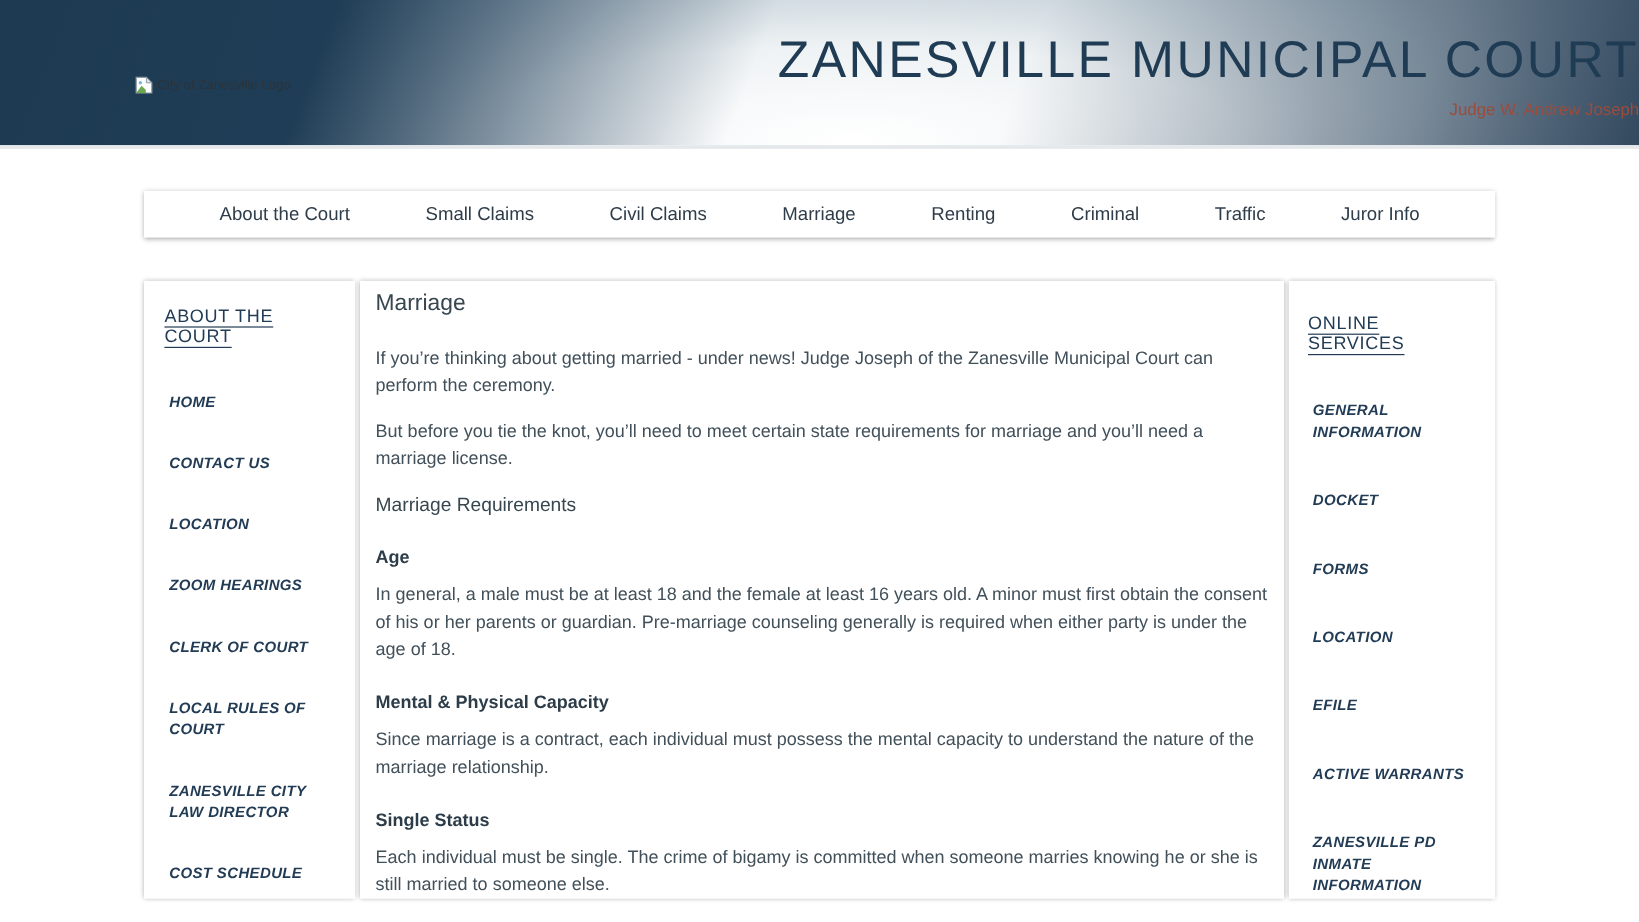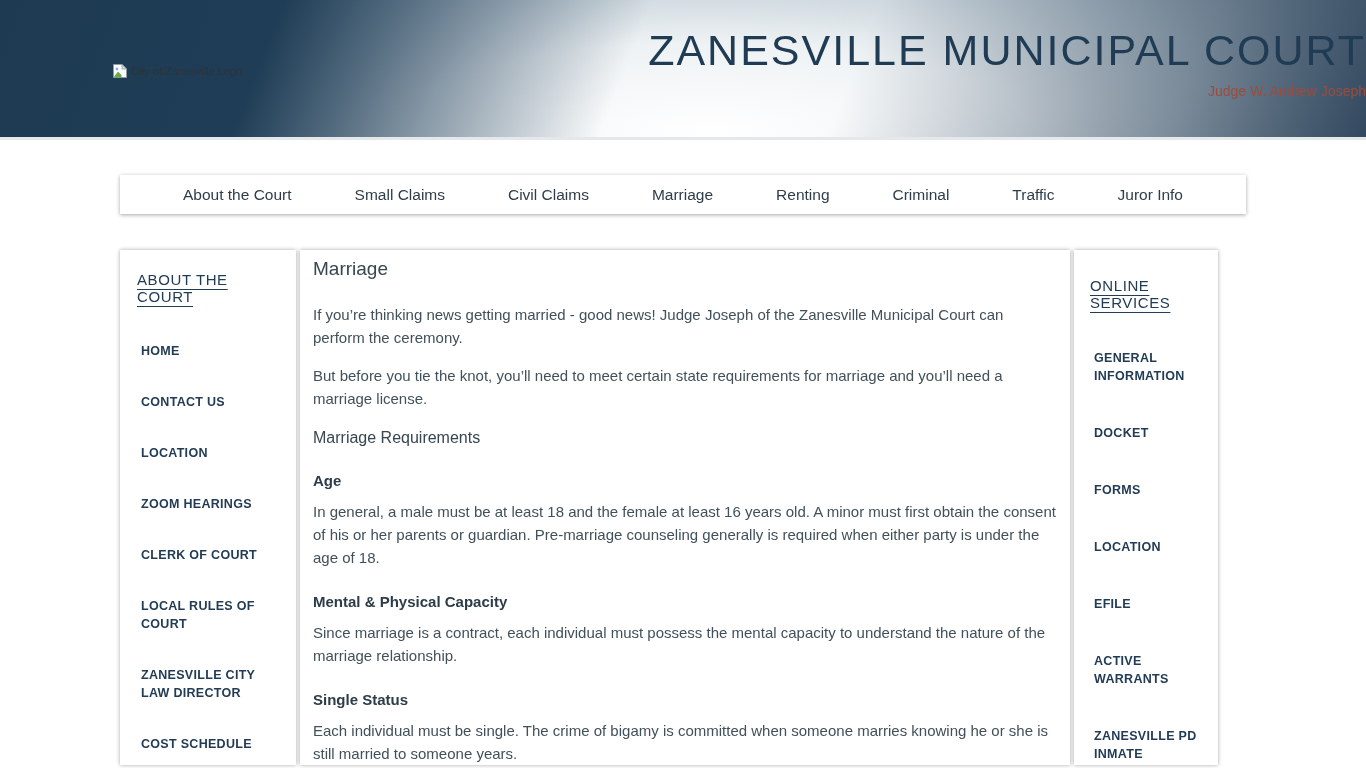--- a/index.html
+++ b/index.html
@@ -1,21 +1,21 @@
 <!DOCTYPE html>
 <html><head>
 <meta charset="utf-8">
 <style>
   * { margin: 0; padding: 0; box-sizing: border-box; }
   html, body { width: 1366px; height: 768px; overflow: hidden; background: #ffffff;
     font-family: "Liberation Sans", sans-serif; }
 
   
   .header {
-    position: relative; width: 1366px; height: 140px;
+    position: relative; width: 1366px; height: 124px;
     background:
       linear-gradient(111deg, #1d3a52 0%, #1f3d56 20%, rgba(33,63,89,0.55) 32%, rgba(33,63,89,0) 46%),
       linear-gradient(291deg, #33495f 0%, rgba(51,73,95,0.55) 14%, rgba(51,73,95,0) 38%),
       radial-gradient(ellipse 62% 170% at 52% 96%, #ffffff 0%, #eef2f4 38%, #c3cfd7 68%, #90a2b0 100%);
     border-bottom: 3px solid #e4e8eb;
   }
   .logo-wrap { position: absolute; left: 112px; top: 63px; display: flex; align-items: center; gap: 3px; }
   .logo-alt { font-size: 11px; color: #2e3338; }
   .header-text { position: absolute; left: 313px; right: 0; top: 27px; text-align: right; }
   .site-title { font-size: 43px; font-weight: 400; letter-spacing: 2px; color: #203c54; line-height: 46px; }
@@ -28,30 +28,30 @@
     display: flex; justify-content: space-between; align-items: center;
     padding: 0 63px;
   }
   .topnav a { font-size: 15.5px; color: #2e3d49; text-decoration: none; white-space: nowrap; cursor: pointer; }
 
   
   .content-row { width: 1126px; height: 515px; margin: 36px 0 0 120px; display: flex; gap: 4px; }
   .card { background: #ffffff; box-shadow: 0 0 4px rgba(0,0,0,0.35); height: 515px; overflow: hidden; }
 
   .sidebar-left  { width: 176px; padding: 21px 15px 0 17px; }
-  .sidebar-right { width: 144px; padding: 27px 12px 0 16px; }
+  .sidebar-right { width: 172px; padding: 27px 12px 0 16px; }
   .sidebar-heading {
     display: inline-block; font-size: 15px; letter-spacing: 0.6px; color: #223c55;
     text-decoration: underline; text-underline-offset: 4px; cursor: pointer;
   }
   .sidebar-left .sidebar-heading { margin-bottom: 37px; }
   .sidebar-right .sidebar-heading { margin-bottom: 38px; }
   .side-item {
     display: block; font-size: 12.5px; font-weight: bold; letter-spacing: 0.3px;
-    color: #223c55; line-height: 18px; margin: 0 0 33px 4px; text-decoration: none; cursor: pointer;
+    color: #223c55; line-height: 18px; margin: 0 0 33px 4px; text-decoration: none; cursor: pointer; font-style: italic;
   }
   .sidebar-right .side-item { margin-bottom: 39px; }
 
   .main-col { width: 770px; padding: 8px 12px 0 13px; }
   .page-title { font-size: 19px; font-weight: 400; color: #37464f; line-height: 22px; }
   .main-col p { font-size: 15px; color: #42505a; line-height: 23px; margin-top: 15px; }
   .main-col p.first { margin-top: 23px; }
   .section-title { font-size: 16px; font-weight: 400; color: #37464f; margin-top: 17px; line-height: 21px; }
   .sub-head { font-size: 15px; font-weight: bold; color: #2c3c48; margin-top: 24px; line-height: 18px; }
   .sub-body { margin-top: 10px !important; }
@@ -97,32 +97,32 @@
     <a class="side-item">LOCATION</a>
     <a class="side-item">ZOOM HEARINGS</a>
     <a class="side-item">CLERK OF COURT</a>
     <a class="side-item">LOCAL RULES OF COURT</a>
     <a class="side-item">ZANESVILLE CITY LAW DIRECTOR</a>
     <a class="side-item">COST SCHEDULE</a>
   </div>
 
   <div class="card main-col">
     <div class="page-title">Marriage</div>
-    <p class="first">If you’re thinking news getting married - good news! Judge Joseph of the Zanesville Municipal Court can perform the ceremony.</p>
+    <p class="first">If you’re thinking about getting married - under news! Judge Joseph of the Zanesville Municipal Court can perform the ceremony.</p>
     <p>But before you tie the knot, you’ll need to meet certain state requirements for marriage and you’ll need a marriage license.</p>
     <div class="section-title">Marriage Requirements</div>
 
     <div class="sub-head">Age</div>
     <p class="sub-body">In general, a male must be at least 18 and the female at least 16 years old. A minor must first obtain the consent of his or her parents or guardian. Pre-marriage counseling generally is required when either party is under the age of 18.</p>
 
     <div class="sub-head">Mental &amp; Physical Capacity</div>
     <p class="sub-body">Since marriage is a contract, each individual must possess the mental capacity to understand the nature of the marriage relationship.</p>
 
     <div class="sub-head">Single Status</div>
-    <p class="sub-body">Each individual must be single. The crime of bigamy is committed when someone marries knowing he or she is still married to someone years.</p>
+    <p class="sub-body">Each individual must be single. The crime of bigamy is committed when someone marries knowing he or she is still married to someone else.</p>
 
   </div>
 
   <div class="card sidebar-right">
     <a class="sidebar-heading">ONLINE SERVICES</a>
     <a class="side-item">GENERAL INFORMATION</a>
     <a class="side-item">DOCKET</a>
     <a class="side-item">FORMS</a>
     <a class="side-item">LOCATION</a>
     <a class="side-item">EFILE</a>

